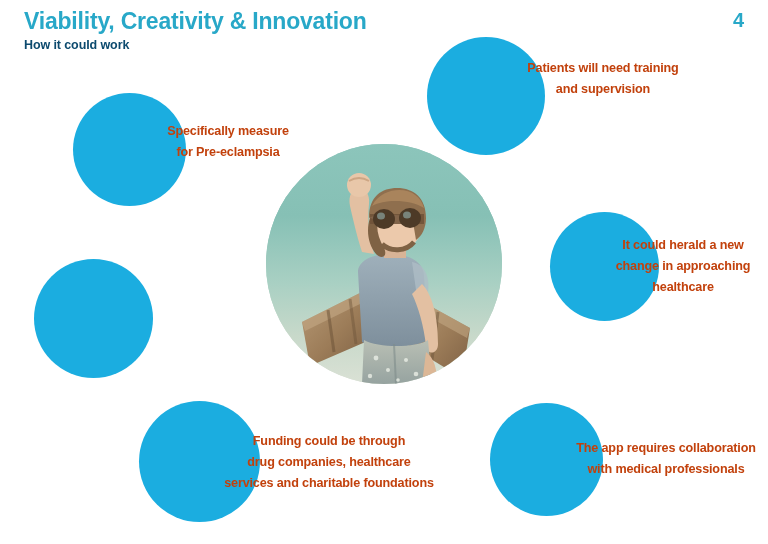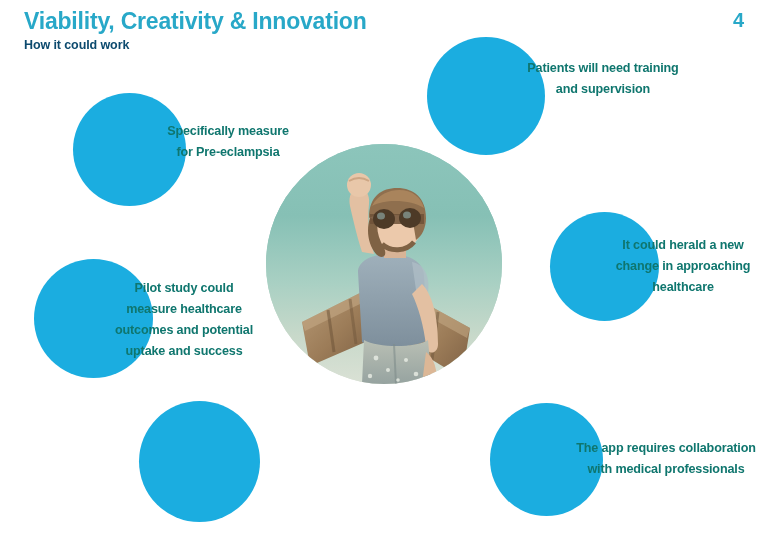--- a/index.html
+++ b/index.html
@@ -54,21 +54,21 @@
   .bubble {
     position: absolute;
     border-radius: 50%;
     background: #1bade0;
   }
   .bubble-label {
     position: absolute;
     font-size: 12.6px;
     line-height: 21px;
     font-weight: 600;
-    color: #0f766e;
+    color: #c2410c;
     white-space: pre-line;
     letter-spacing: -0.15px;
   }
 
   
   #center-photo {
     position: absolute;
     left: 266px;
     top: 144px;
     width: 236px;
@@ -179,29 +179,28 @@
 
   <div class="bubble" style="left:427px; top:37px; width:118px; height:118px;"></div>
   <div class="bubble-label" style="left:478px; top:58px; width:250px;">Patients will need training
 and supervision</div>
 
   <div class="bubble" style="left:73px; top:93px; width:113px; height:113px;"></div>
   <div class="bubble-label" style="left:118px; top:121px; width:220px;">Specifically measure
 for Pre-eclampsia</div>
 
   <div class="bubble" style="left:34px; top:259px; width:119px; height:119px;"></div>
-  <div class="bubble-label" style="left:79px; top:278px; width:210px;">Pilot study could
-measure healthcare
-outcomes and potential
-uptake and success</div>
 
   <div class="bubble" style="left:550px; top:212px; width:109px; height:109px;"></div>
   <div class="bubble-label" style="left:593px; top:235px; width:180px;">It could herald a new
 change in approaching
 healthcare</div>
 
   <div class="bubble" style="left:139px; top:401px; width:121px; height:121px;"></div>
+  <div class="bubble-label" style="left:184px; top:431px; width:290px;">Funding could be through
+drug companies, healthcare
+services and charitable foundations</div>
 
   <div class="bubble" style="left:490px; top:403px; width:113px; height:113px;"></div>
   <div class="bubble-label" style="left:556px; top:438px; width:220px;">The app requires collaboration
 with medical professionals</div>
 
 </div>
 
 </body></html>

